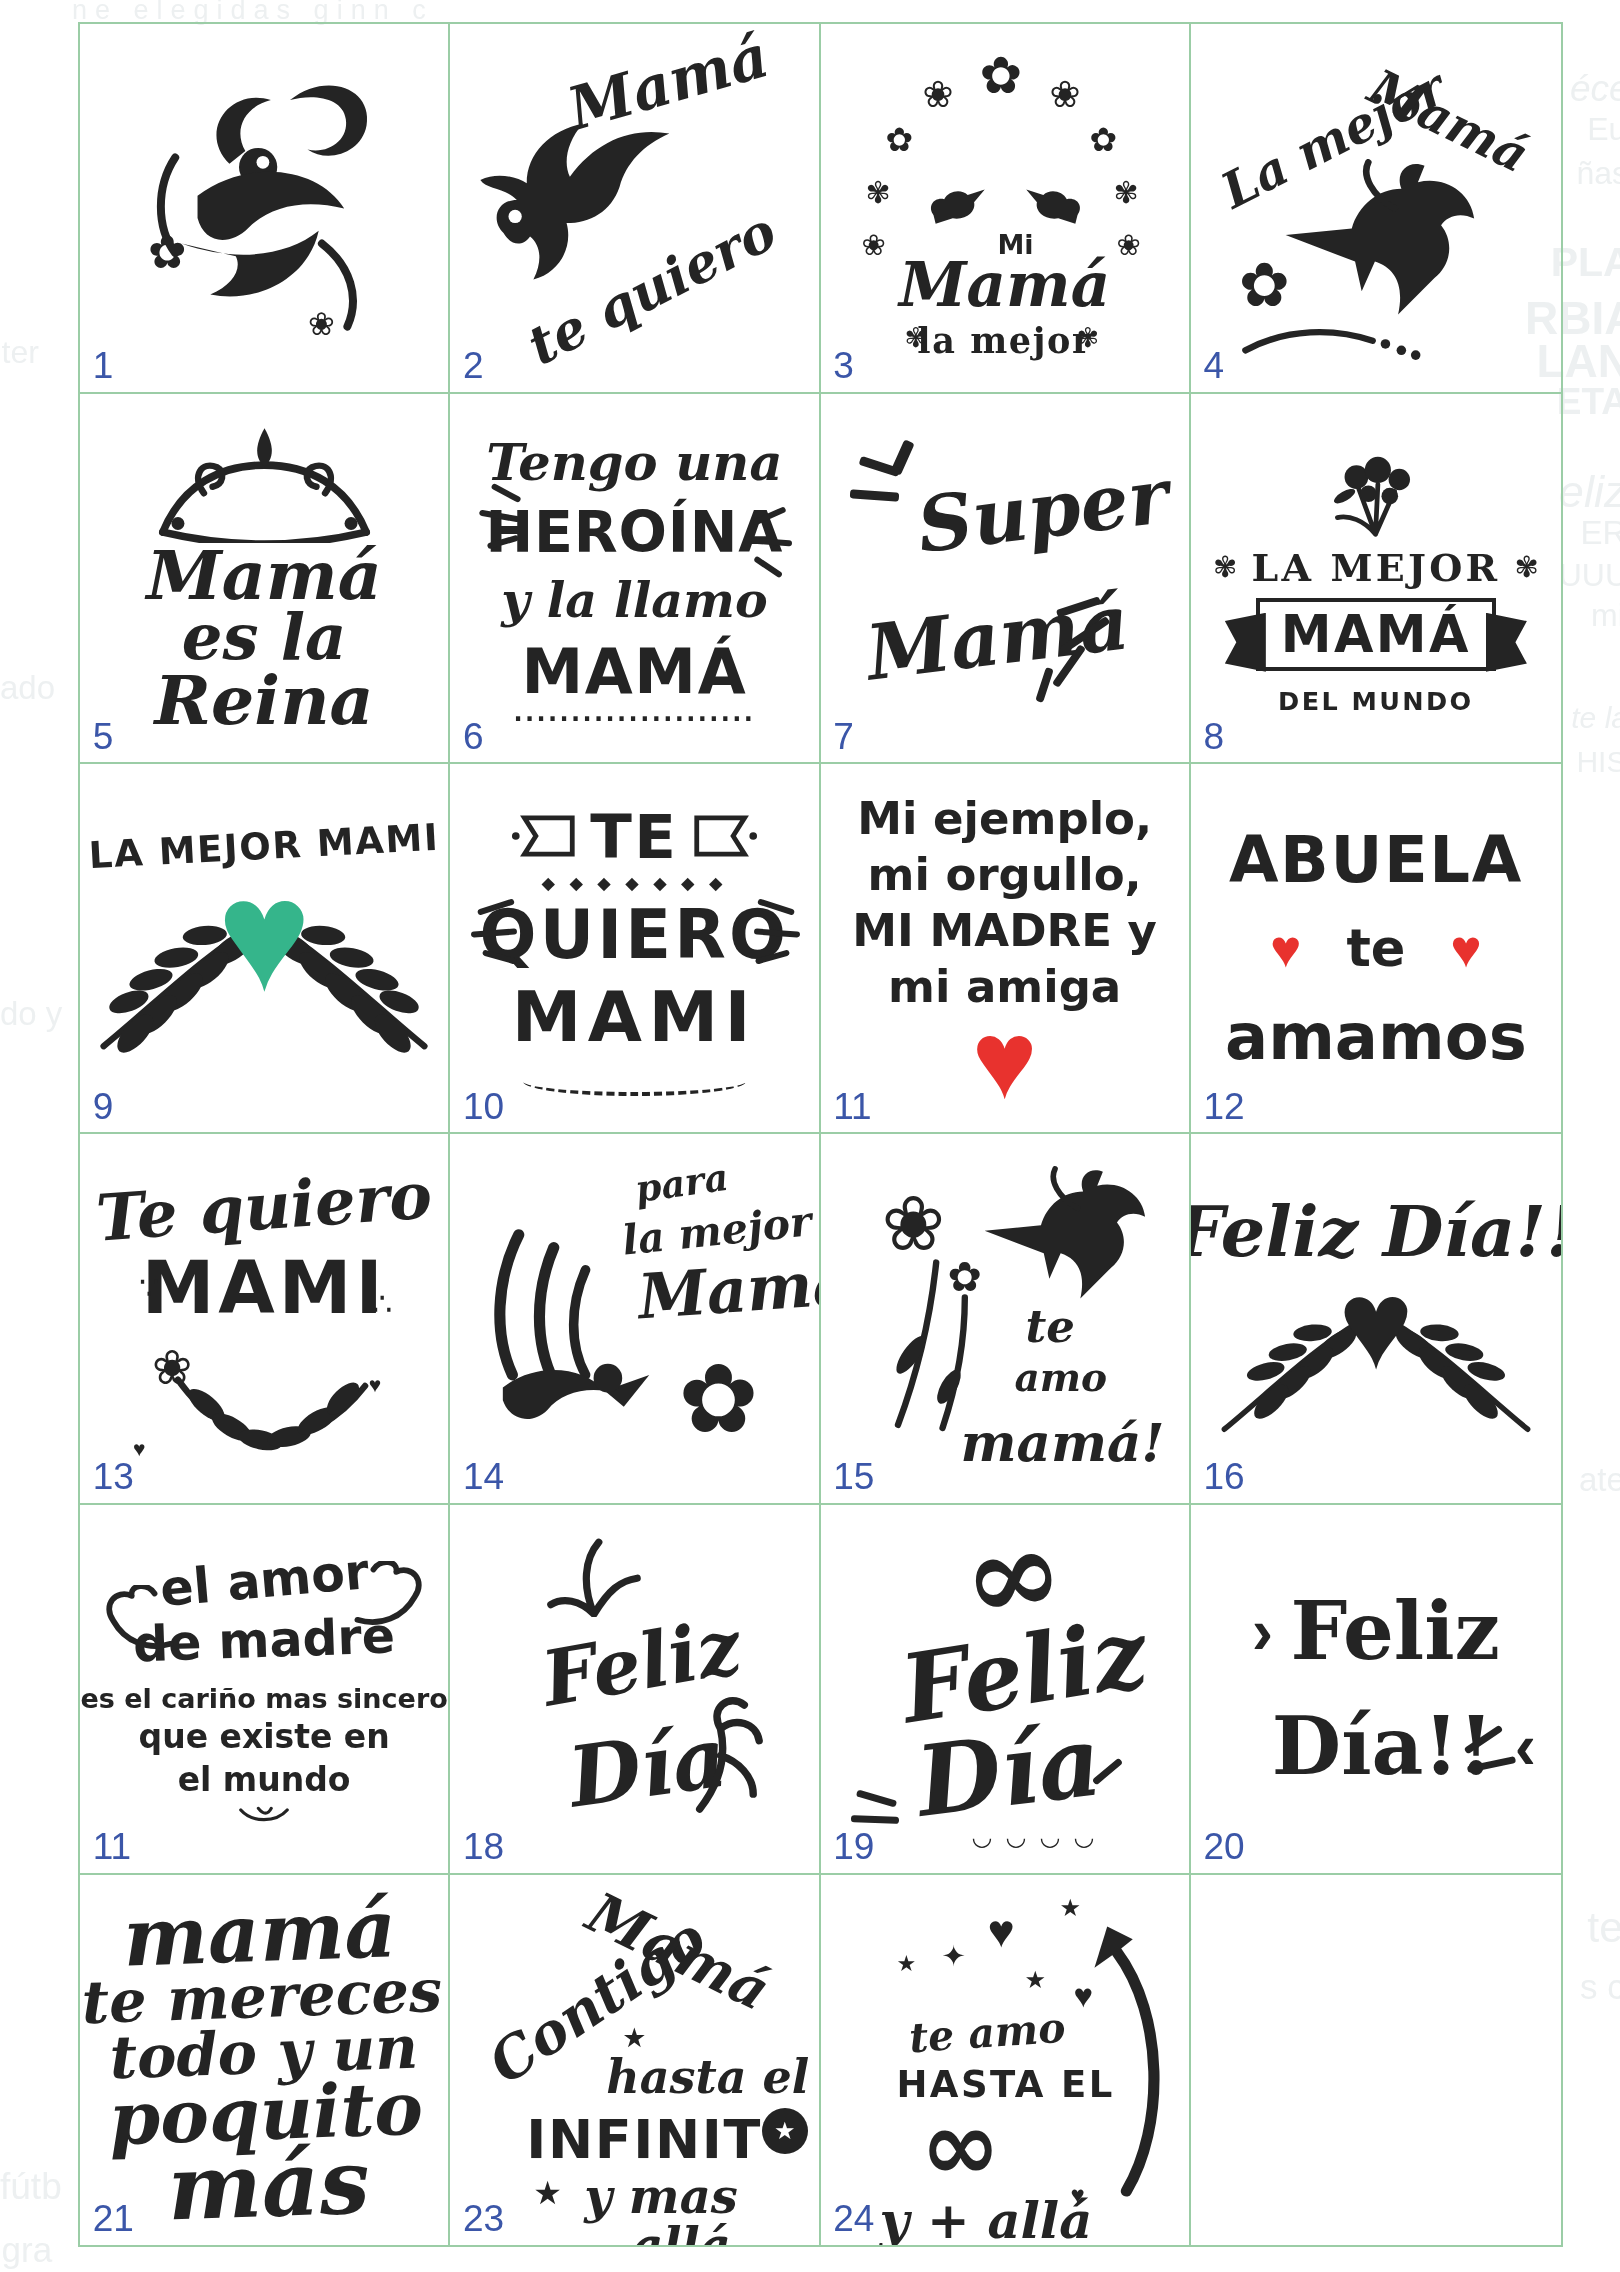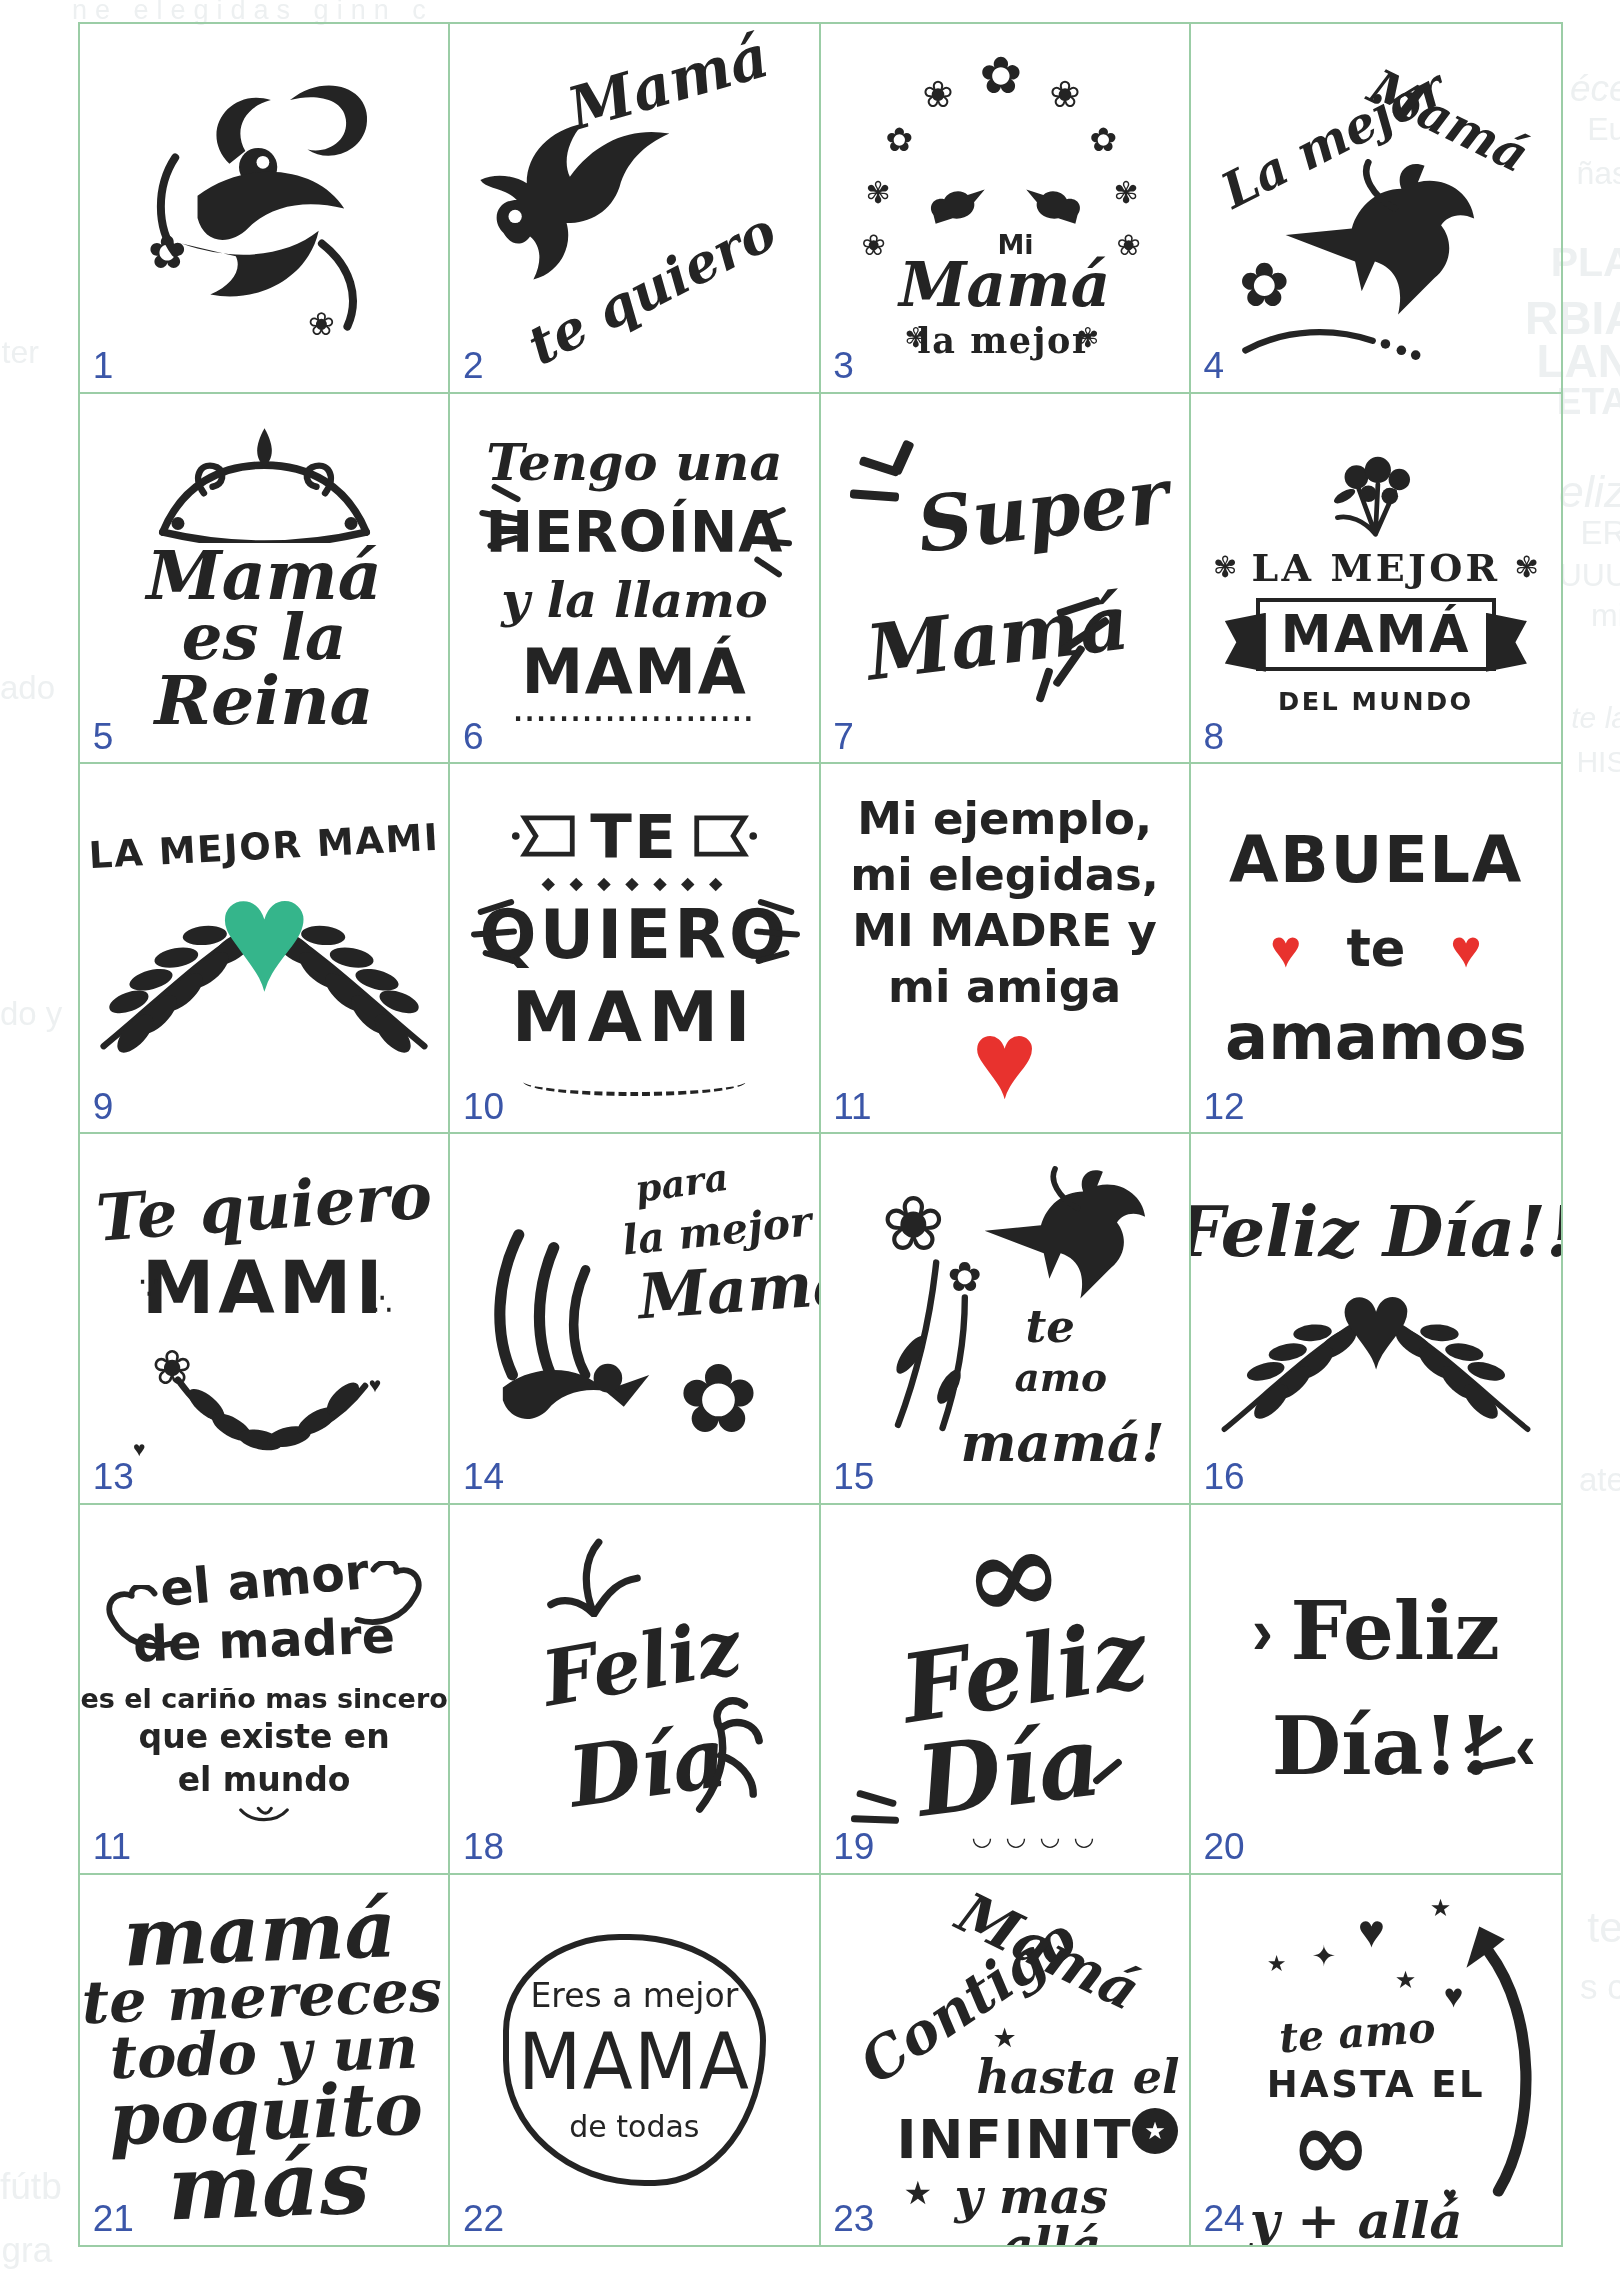--- a/index.html
+++ b/index.html
@@ -268,21 +268,21 @@
       <div class="bar" style="right:24px;top:140px;width:38px;height:6.4px;transform:rotate(18deg)"></div>
       <div class="bar" style="right:19px;top:166px;width:46px;height:6.4px;transform:rotate(4deg)"></div>
       <div class="bar" style="right:29px;top:190px;width:35px;height:6.4px;transform:rotate(-16deg)"></div>
     </div>
     <span class="num">10</span>
   </div>
 
   <div class="cell">
     <div class="art" style="gap:3.2px">
       <span class="hnd" style="font-size:45px">Mi ejemplo,</span>
-      <span class="hnd" style="font-size:45px">mi elegidas,</span>
+      <span class="hnd" style="font-size:45px">mi orgullo,</span>
       <span class="hnd" style="font-size:45px">MI MADRE y</span>
       <span class="hnd" style="font-size:45px">mi amiga</span>
       <span style="font-size:111px;line-height:.8;color:var(--red)">♥</span>
     </div>
     <span class="num">11</span>
   </div>
 
   <div class="cell">
     <div class="art" style="gap:21px">
       <span class="hnd" style="font-size:64px;letter-spacing:1.6px">ABUELA</span>
@@ -451,30 +451,20 @@
     <div class="art" style="gap:0;transform:rotate(-2deg)">
       <span class="scr" style="font-size:80px;line-height:.9">mamá</span>
       <span class="scr" style="font-size:59px;line-height:.95">te mereces</span>
       <span class="scr" style="font-size:59px;line-height:.95">todo y un</span>
       <span class="scr" style="font-size:73px;line-height:.9">poquito</span>
       <span class="scr" style="font-size:89px;line-height:.85">más</span>
     </div>
     <span class="num">21</span>
   </div>
 
-  <div class="cell">
-    <div class="art">
-      <div class="frame">
-        <span style="font-family:'DejaVu Sans',sans-serif;font-size:33px;color:var(--ink)">Eres a mejor</span>
-        <span style="font-family:'DejaVu Sans',sans-serif;font-size:73px;letter-spacing:1.6px;color:var(--ink);transform:scaleY(1.08)">MAMA</span>
-        <span style="font-family:'DejaVu Sans',sans-serif;font-size:30px;color:var(--ink)">de todas</span>
-      </div>
-    </div>
-    <span class="num">22</span>
-  </div>
 
   <div class="cell">
     <div class="art">
       <span class="scr abs" style="left:24px;top:92px;font-size:56px;transform:rotate(-34deg)">Contigo</span>
       <span class="scr abs" style="right:43px;top:43px;font-size:56px;transform:rotate(26deg)">Mamá</span>
       <span class="abs" style="left:172px;top:147px;font-size:27px;color:var(--ink)">★</span>
       <span class="scr abs" style="left:156px;top:175px;font-size:46px">hasta el</span>
       <div class="abs" style="left:76px;top:233px;display:flex;align-items:flex-start">
         <span class="hnd" style="font-size:54px;letter-spacing:1.6px">INFINIT</span>
         <span class="ostar">★</span>

